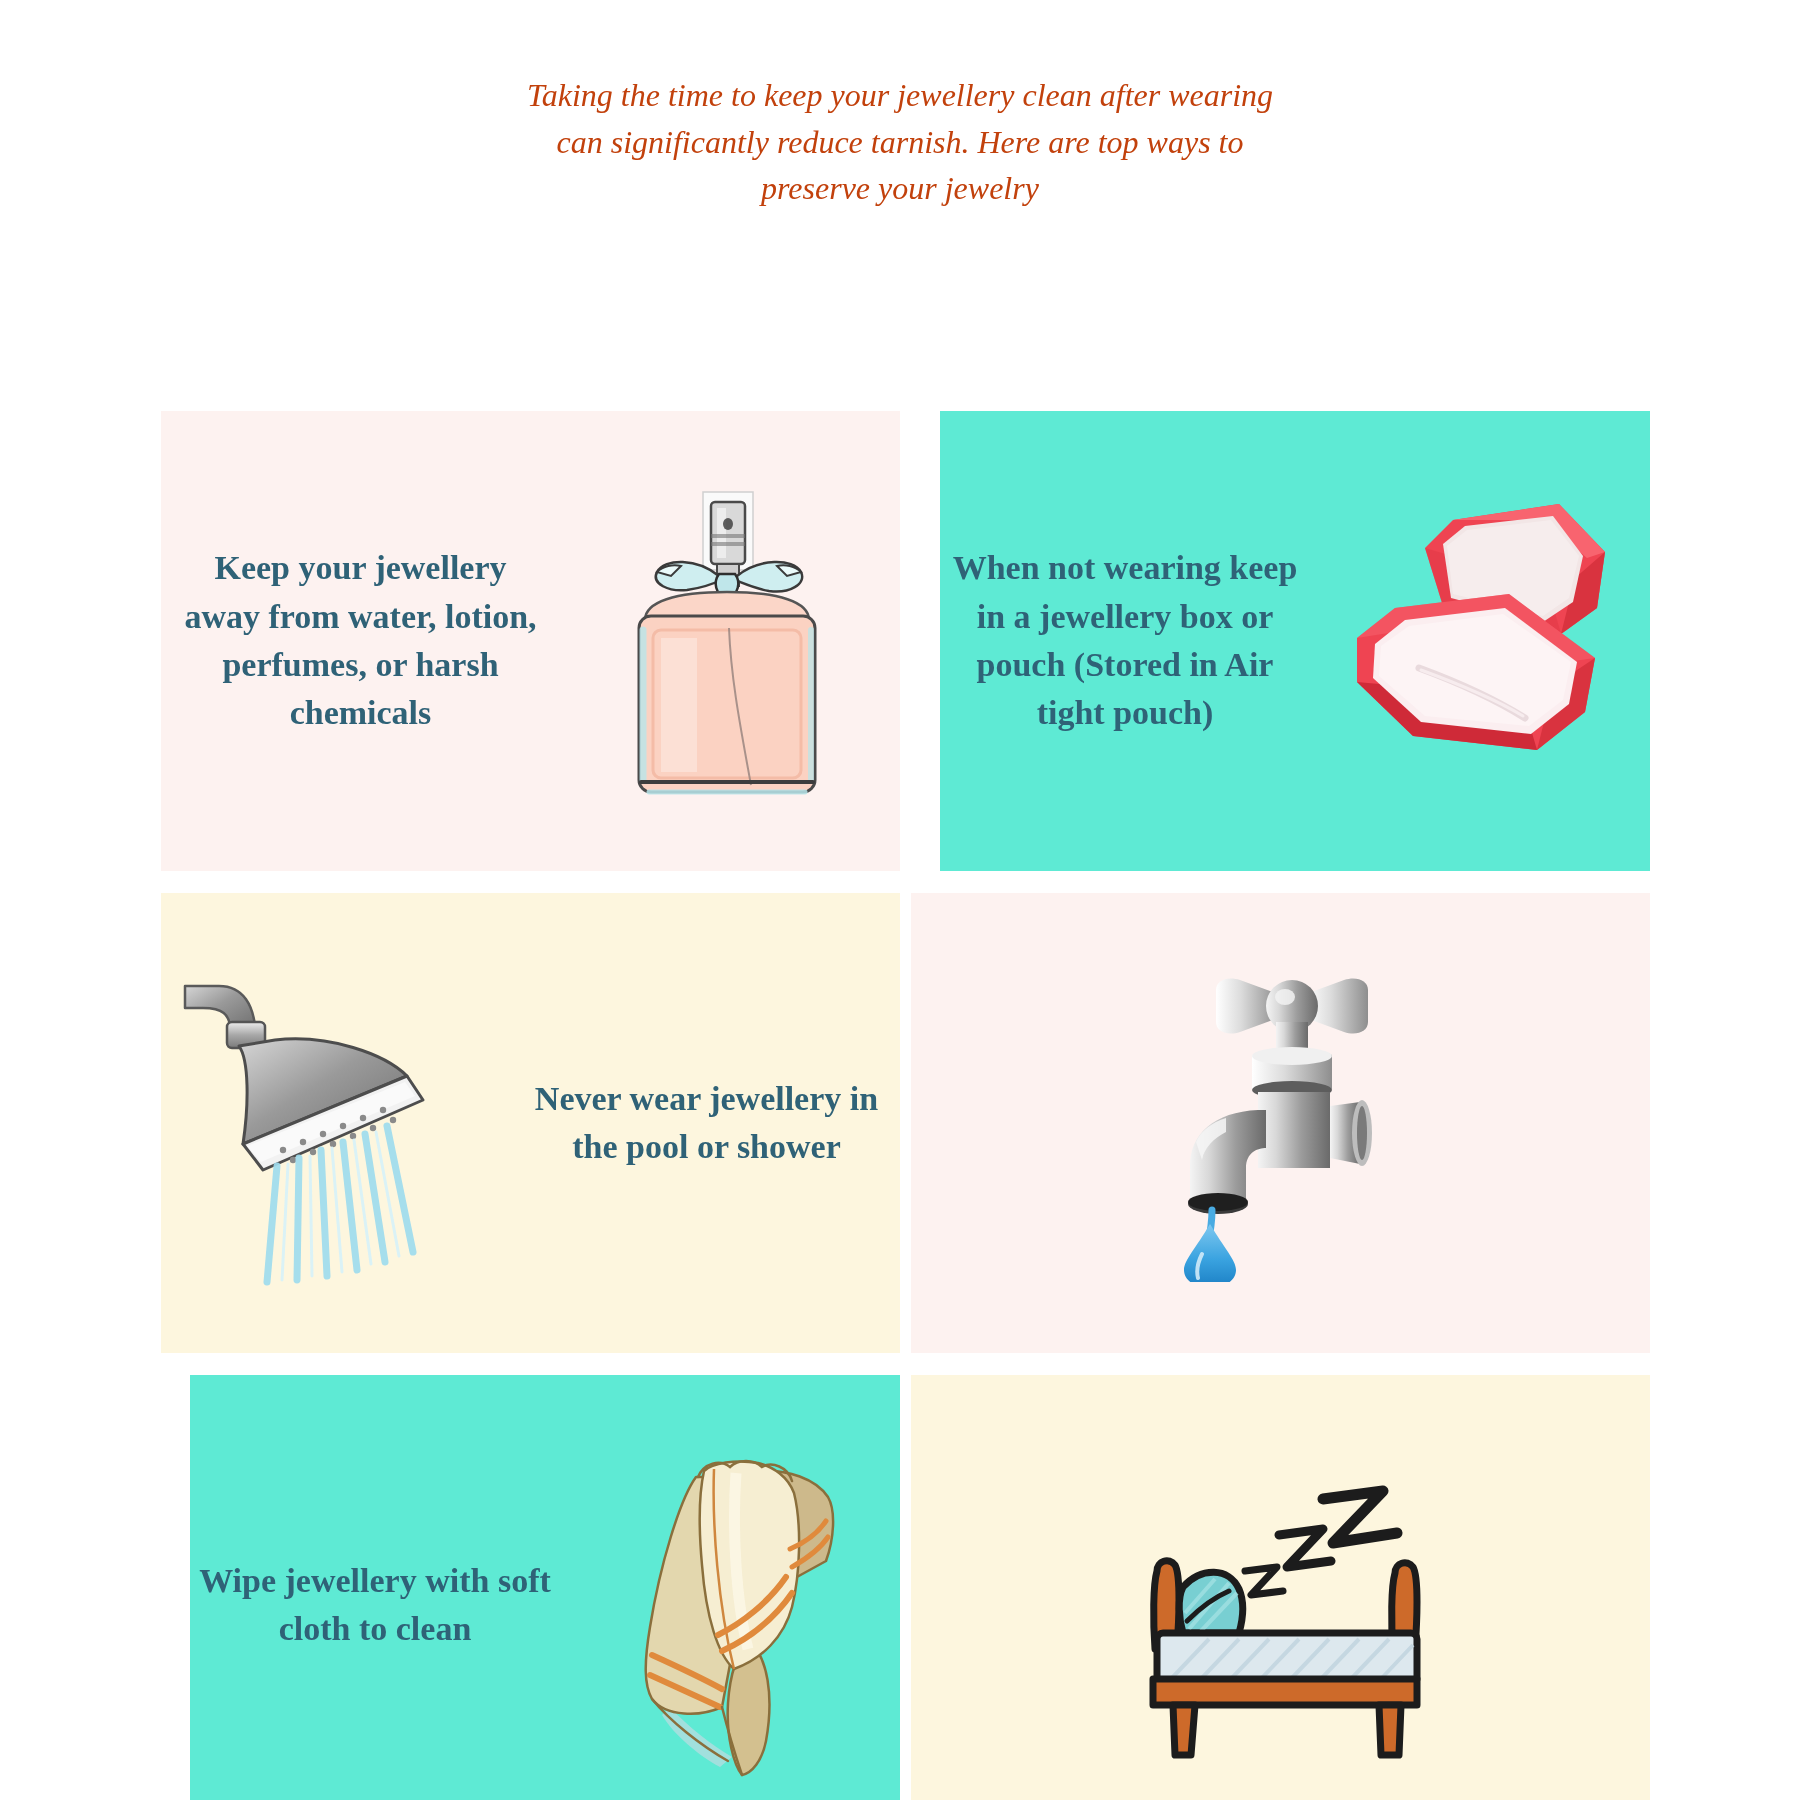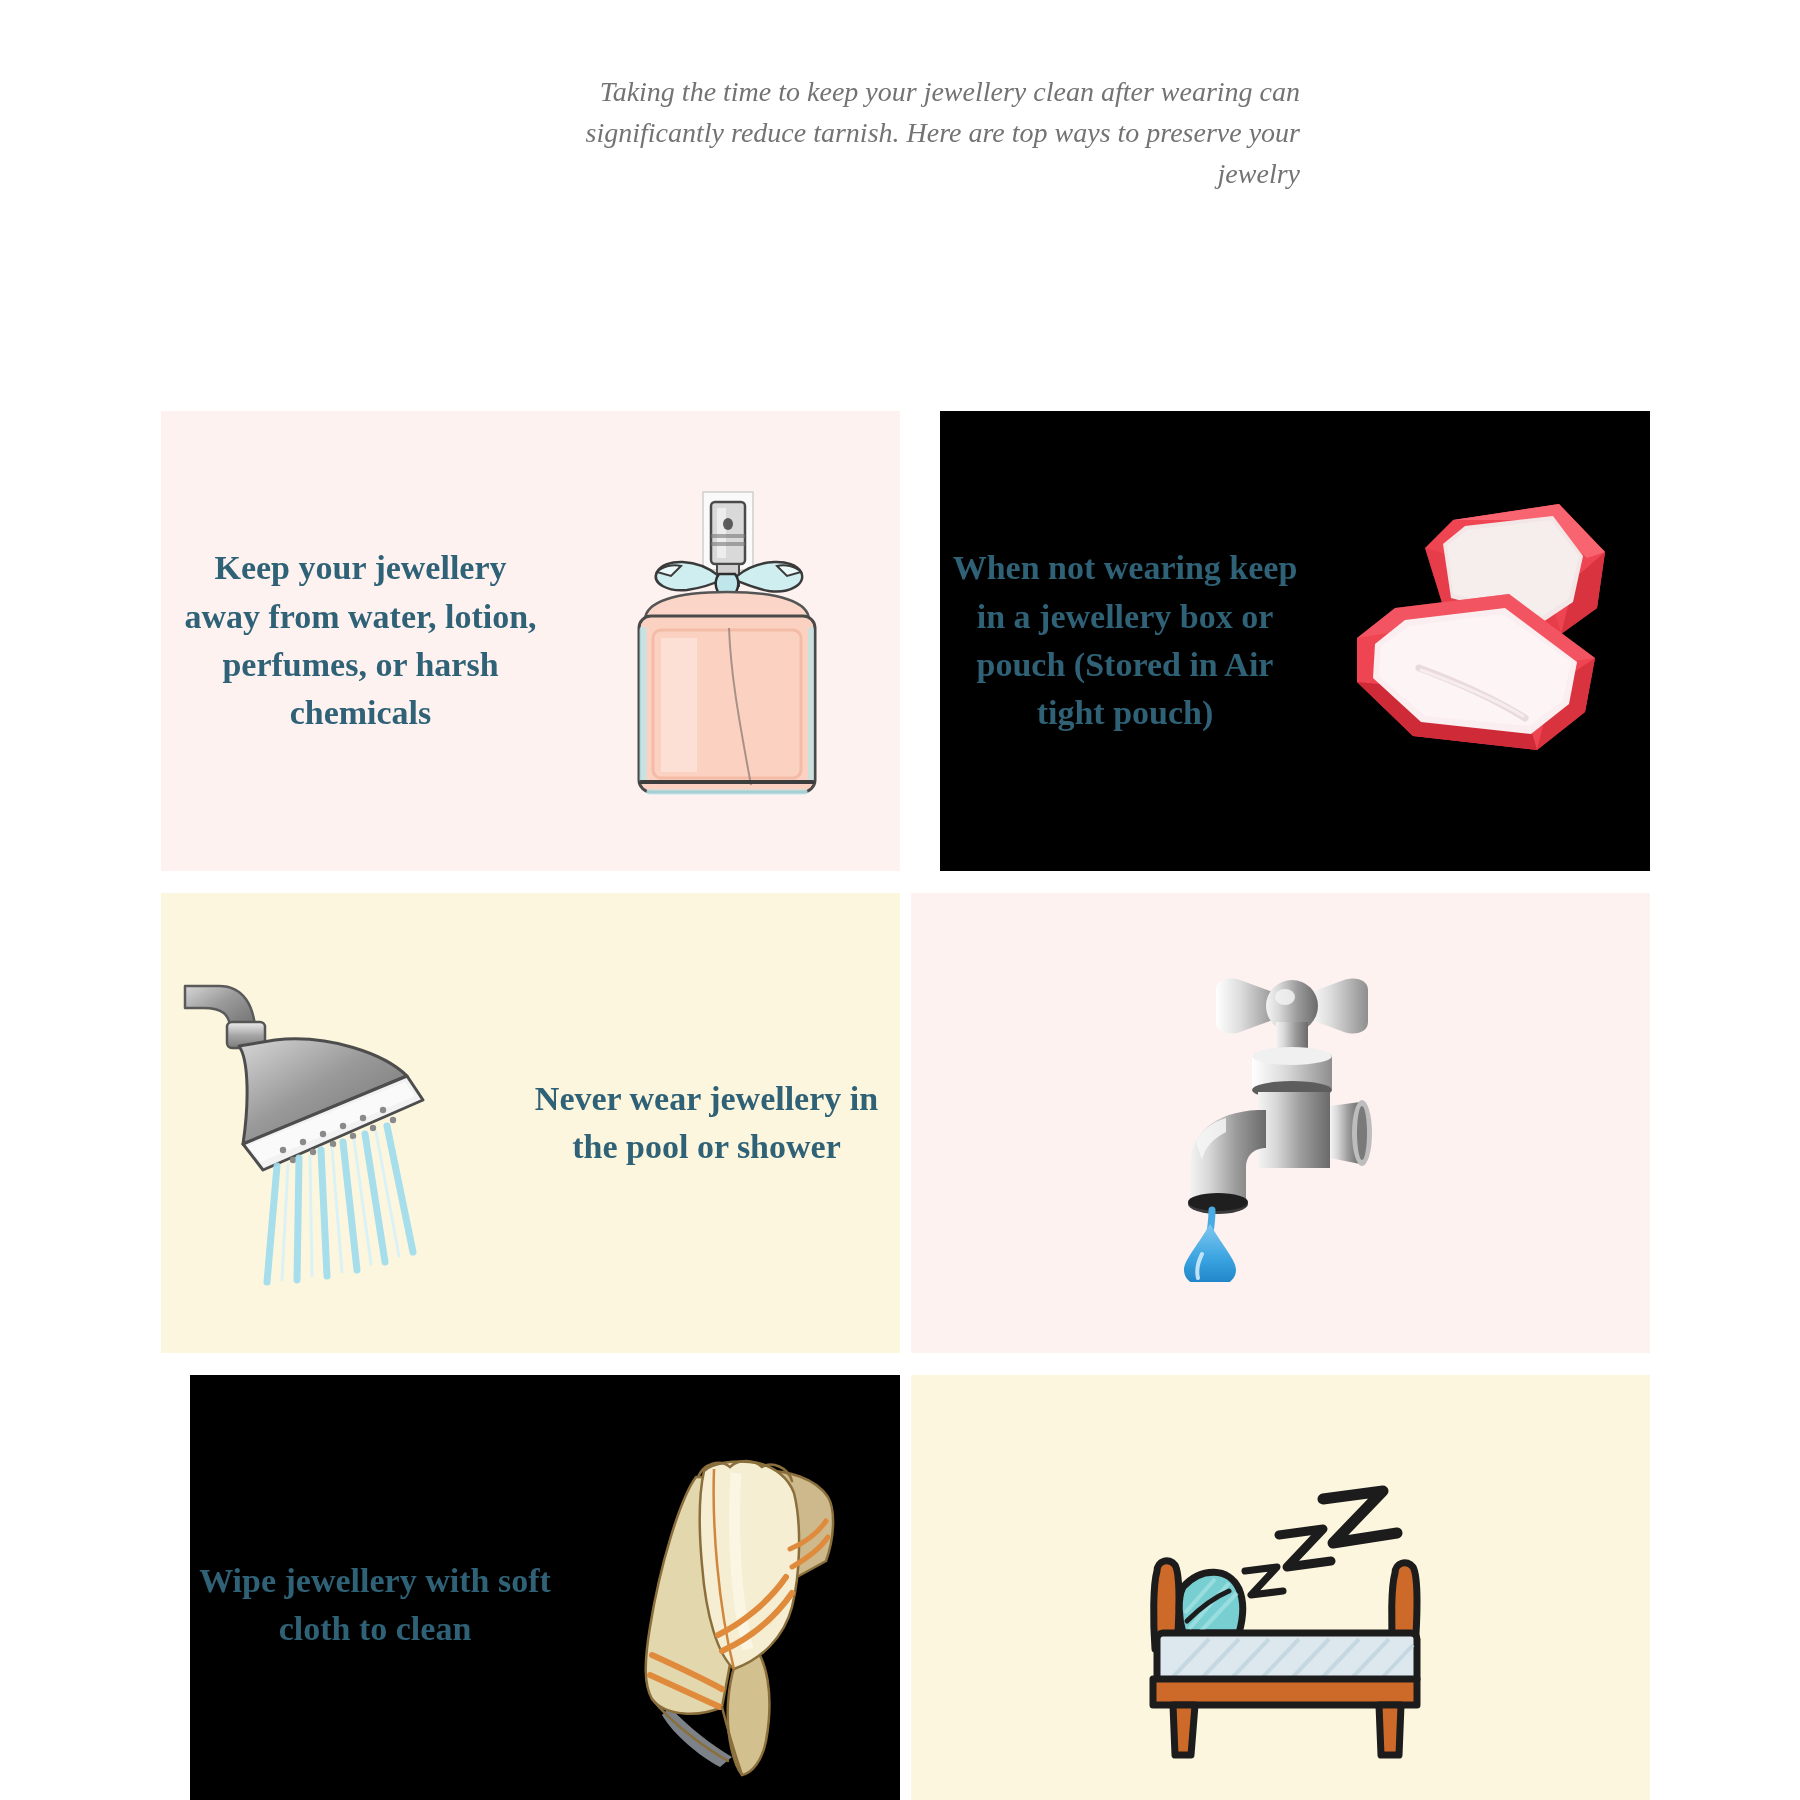--- a/index.html
+++ b/index.html
@@ -27,26 +27,25 @@
     font-size: 84px;
     line-height: 1.05;
     color: #346579;
     letter-spacing: -0.5px;
     margin: 0;
     padding-top: 18px;
   }
   .page-subtitle {
     font-family: "Liberation Serif", serif;
     font-style: italic;
-    font-size: 28px;
+    font-size: 32px;
     line-height: 1.46;
-    color: #737373;
+    color: #c2410c;
     width: 800px;
     margin: 42px auto 0 auto;
-    text-align: right;
   }
 
   
   .cards-grid {
     position: absolute;
     left: 161px;
     top: 411px;
     width: 1489px;
     display: grid;
     grid-template-columns: 739px 739px;
@@ -56,21 +55,21 @@
   }
   .card {
     display: flex;
     align-items: center;
     justify-content: center;
     box-sizing: border-box;
     overflow: hidden;
     position: relative;
   }
   .card.bg-pink  { background: #fdf2f0; }
-  .card.bg-blue  { background: #000000; margin-left: 29px; }
+  .card.bg-blue  { background: #5eead4; margin-left: 29px; }
   .card.bg-cream { background: #fdf6de; gap: 12px; }
 
   .card.text-left  { flex-direction: row; }
   .card.text-right { flex-direction: row-reverse; }
 
   .card-text {
     flex: 0 0 auto;
     width: 375px;
     text-align: center;
     font-family: "Liberation Serif", serif;

